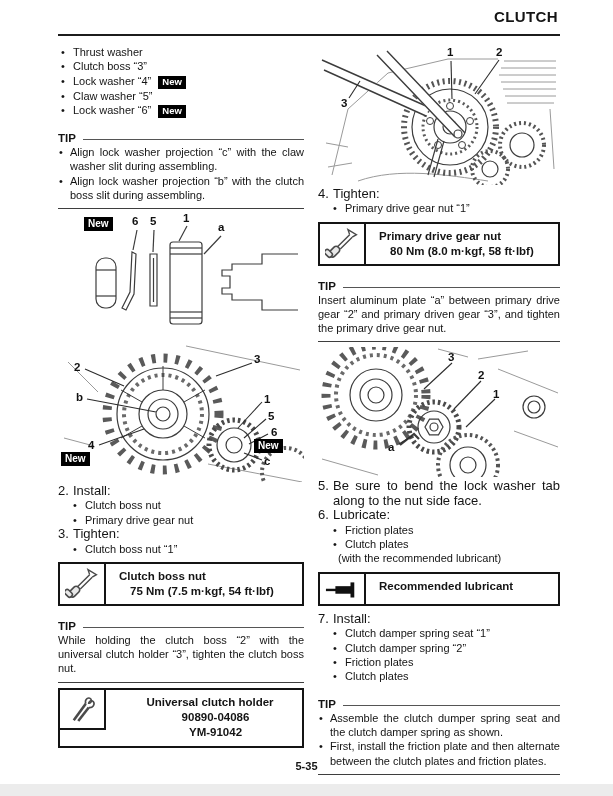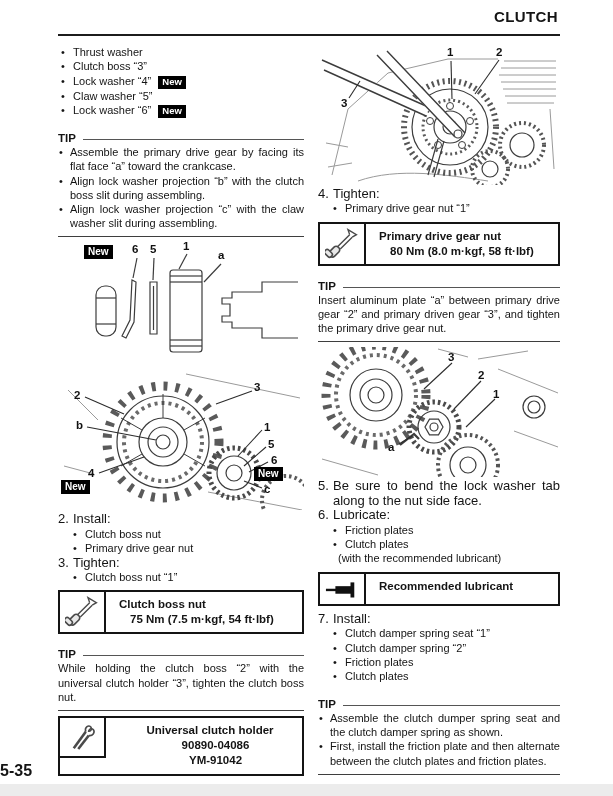--- a/index.html
+++ b/index.html
@@ -42,22 +42,22 @@
                display:flex; align-items:center; justify-content:center; }
   .tool-text { margin-left:58px; padding:5px 4px 6px 4px; font-weight:bold; font-size:11.5px; line-height:15px; }
   .tool-text .l2 { padding-left:11px; }
 
   .figure { position:relative; margin:2px 0; }
   .figure svg { display:block; }
   .fig-label { position:absolute; font-weight:bold; font-size:11.5px; color:#111; }
   .fig-new { position:absolute; background:#000; color:#fff; font-weight:bold; font-size:10px;
              padding:0 4px 1px 4px; line-height:13px; }
 
-  .pageno { position:absolute; bottom:16px; left:0; width:613px; text-align:left;
-            font-weight:bold; font-size:16px; }
+  .pageno { position:absolute; bottom:24px; left:0; width:613px; text-align:center;
+            font-weight:bold; font-size:11px; }
   .bottom-strip { position:absolute; bottom:0; left:0; width:613px; height:12px; background:#ececec; }
   line, path, circle, rect, polyline { vector-effect:non-scaling-stroke; }
 </style>
 </head>
 <body>
 
 <div class="page">
   <div class="content">
 
     <div class="hdr-title">CLUTCH</div>
@@ -72,23 +72,22 @@
           <div class="item"><span>Clutch boss “3”</span></div>
           <div class="item"><span>Lock washer “4”</span><span class="new-badge">New</span></div>
           <div class="item"><span>Claw washer “5”</span></div>
           <div class="item"><span>Lock washer “6”</span><span class="new-badge">New</span></div>
         </div>
 
         <div class="tip-head">
           <span>TIP</span>
             <span class="rule"></span>
         </div>
-        <div class="tip-item">Assemble the primary drive gear by facing its flat face “a” toward the crankcase.</div>
+        <div class="tip-item">Align lock washer projection “c” with the claw washer slit during assembling.</div>
         <div class="tip-item">Align lock washer projection “b” with the clutch boss slit during assembling.</div>
-        <div class="tip-item">Align lock washer projection “c” with the claw washer slit during assembling.</div>
         <div class="sep"></div>
 
         <div class="figure" style="height:126px;">
           <svg width="246" height="126" viewBox="0 0 246 126">
             <g stroke="#3c3c3c" stroke-width="1.2" fill="none">
               <rect x="38" y="44" width="20" height="50" rx="9"></rect>
               <line x1="38" y1="56" x2="58" y2="56"></line>
                 <line x1="38" y1="82" x2="58" y2="82"></line>
               <path d="M74,38 l-2,40 l-8,16 l4,2 l8,-16 l2,-40 z"></path>
               <rect x="92" y="40" width="7" height="52"></rect>

